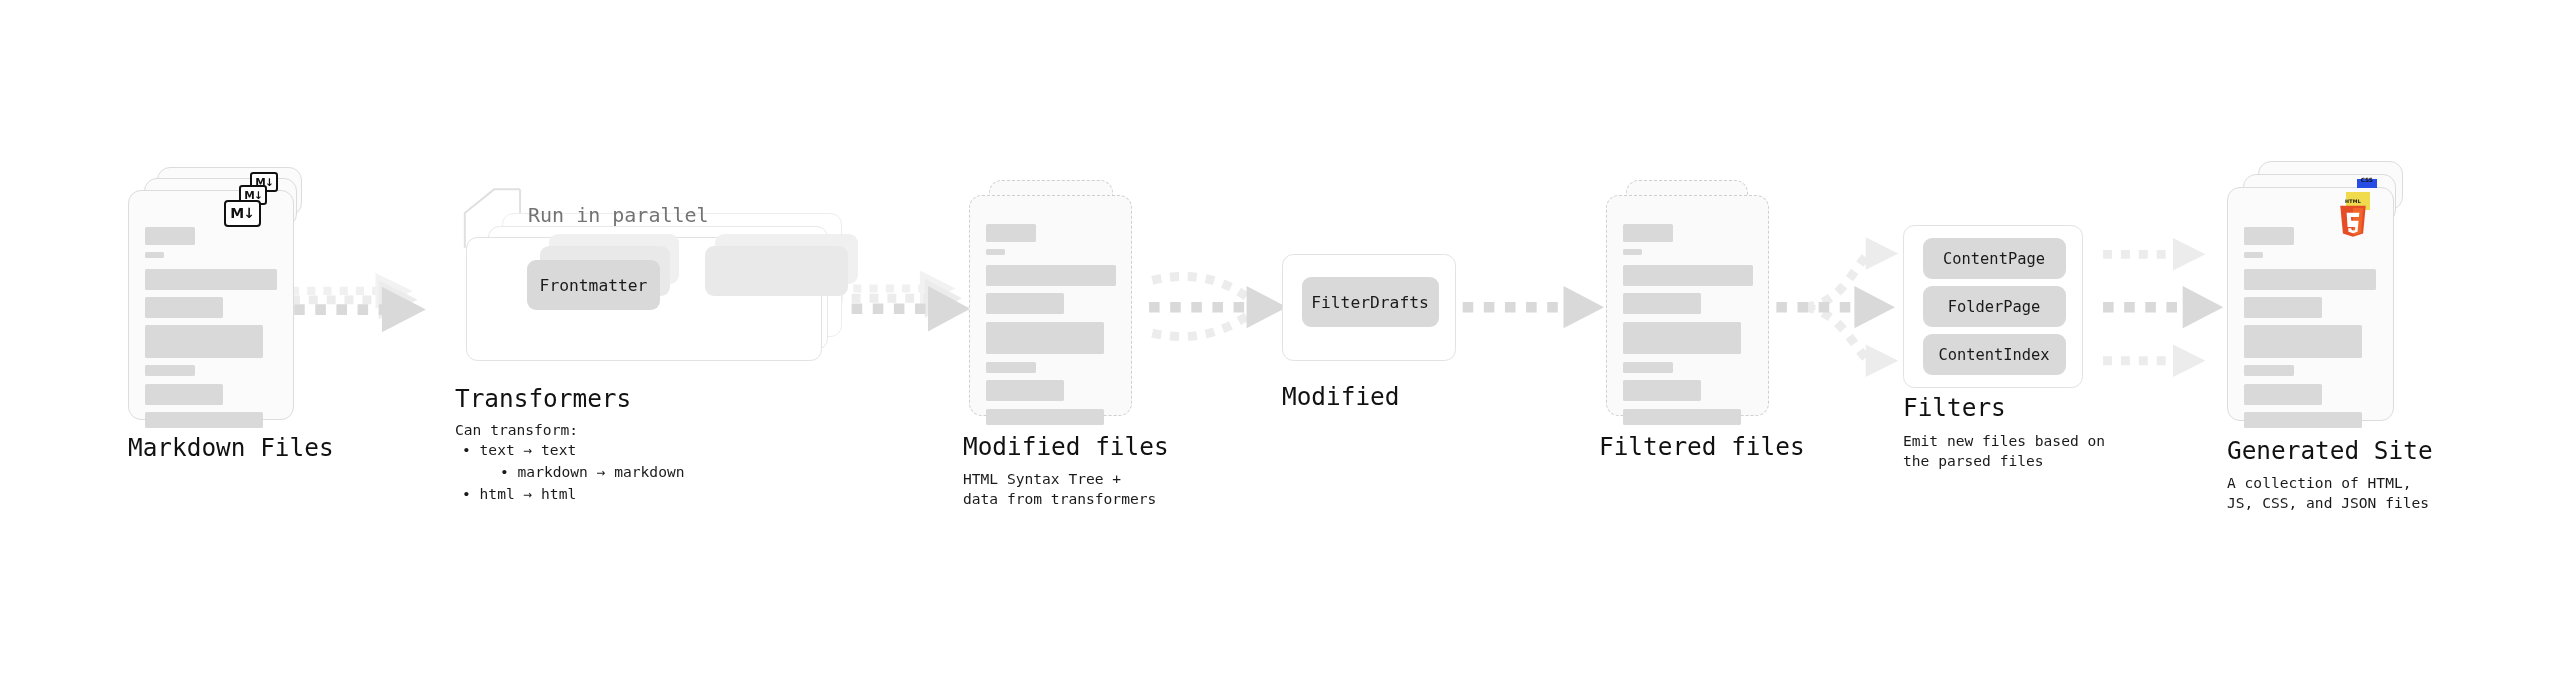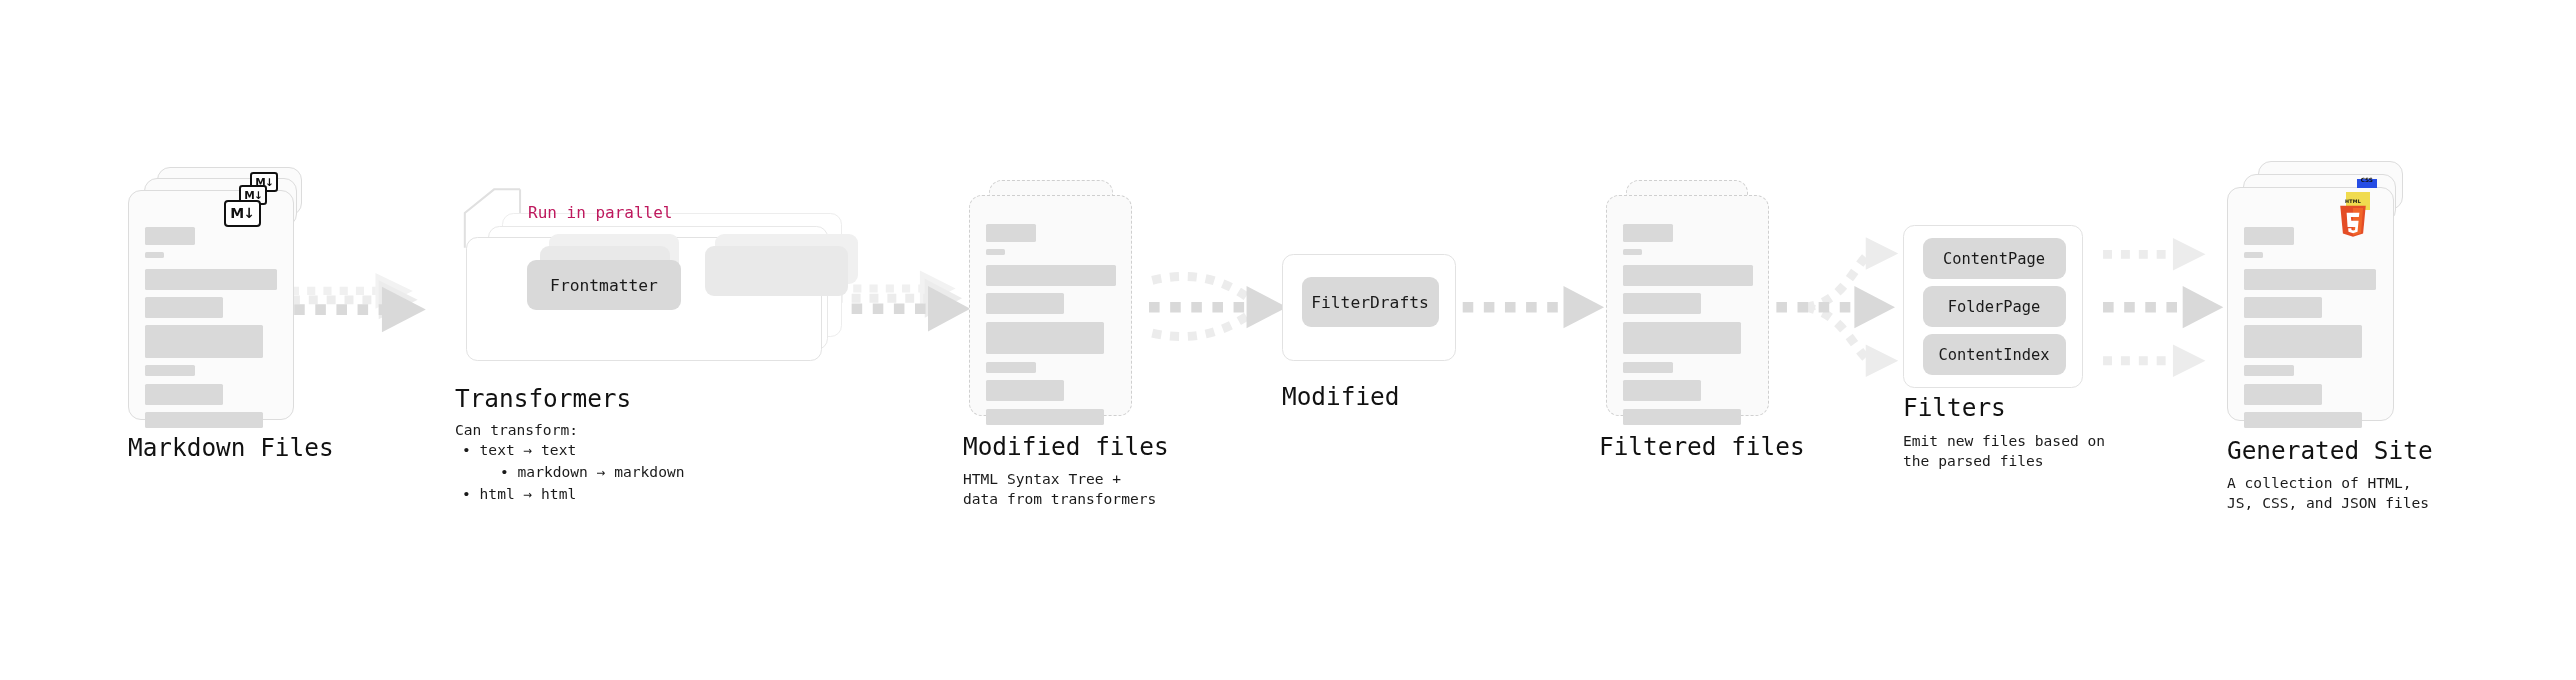--- a/index.html
+++ b/index.html
@@ -139,22 +139,22 @@
   }
   .caption-list {
     position: absolute;
     font-size: 14.6px;
     line-height: 20.3px;
     color: #1a1a1a;
     white-space: pre;
   }
   .parallel-label {
     position: absolute;
-    font-size: 16px;
-    color: #be185d;
+    font-size: 20px;
+    color: #737373;
     white-space: nowrap;
   }
 
   svg { overflow: visible; display: block; }
   .svg-layer { position: absolute; left: 0; top: 0; width: 2576px; height: 681px; pointer-events: none; }
 </style>
 </head>
 <body>
 
 <div class="stage">
@@ -259,21 +259,21 @@
   <div class="node" style="left:455px; top:187px; width:398px; height:179px;">
     <div class="group-box g-back2" style="left:47px; top:26px; width:340px; height:124px;"></div>
     <div class="group-box g-back1" style="left:32.5px; top:39px; width:340px; height:124px;"></div>
     <div class="group-box" style="left:11.4px; top:50px; width:356px; height:124px;"></div>
 
     <div class="pill ghost-c" style="left:94px; top:47px; width:130px; height:50px;"></div>
     <div class="pill ghost-b" style="left:85px; top:59px; width:130px; height:50px;"></div>
     <div class="pill ghost-c" style="left:260px; top:47px; width:143px; height:50px;"></div>
     <div class="pill ghost-b" style="left:250px; top:59px; width:143px; height:50px;"></div>
 
-    <div class="pill" style="left:72px; top:73px; width:154px; height:50px;">
+    <div class="pill" style="left:72px; top:73px; width:133px; height:50px;">
       <span>Frontmatter</span>
     </div>
   </div>
   <div class="parallel-label" style="left:528px; top:203px;">Run in parallel</div>
   <div class="title" style="left:455px; top:384px;">Transformers</div>
   <div class="caption" style="left:455px; top:420px;">Can transform:</div>
   <div class="caption-list" style="left:462px; top:440px;text-align:center;">• text → text</div>
   <div class="caption-list" style="left:462px; top:462px;margin-left:38px;">• markdown → markdown</div>
   <div class="caption-list" style="left:462px; top:484px;">• html → html</div>
 

